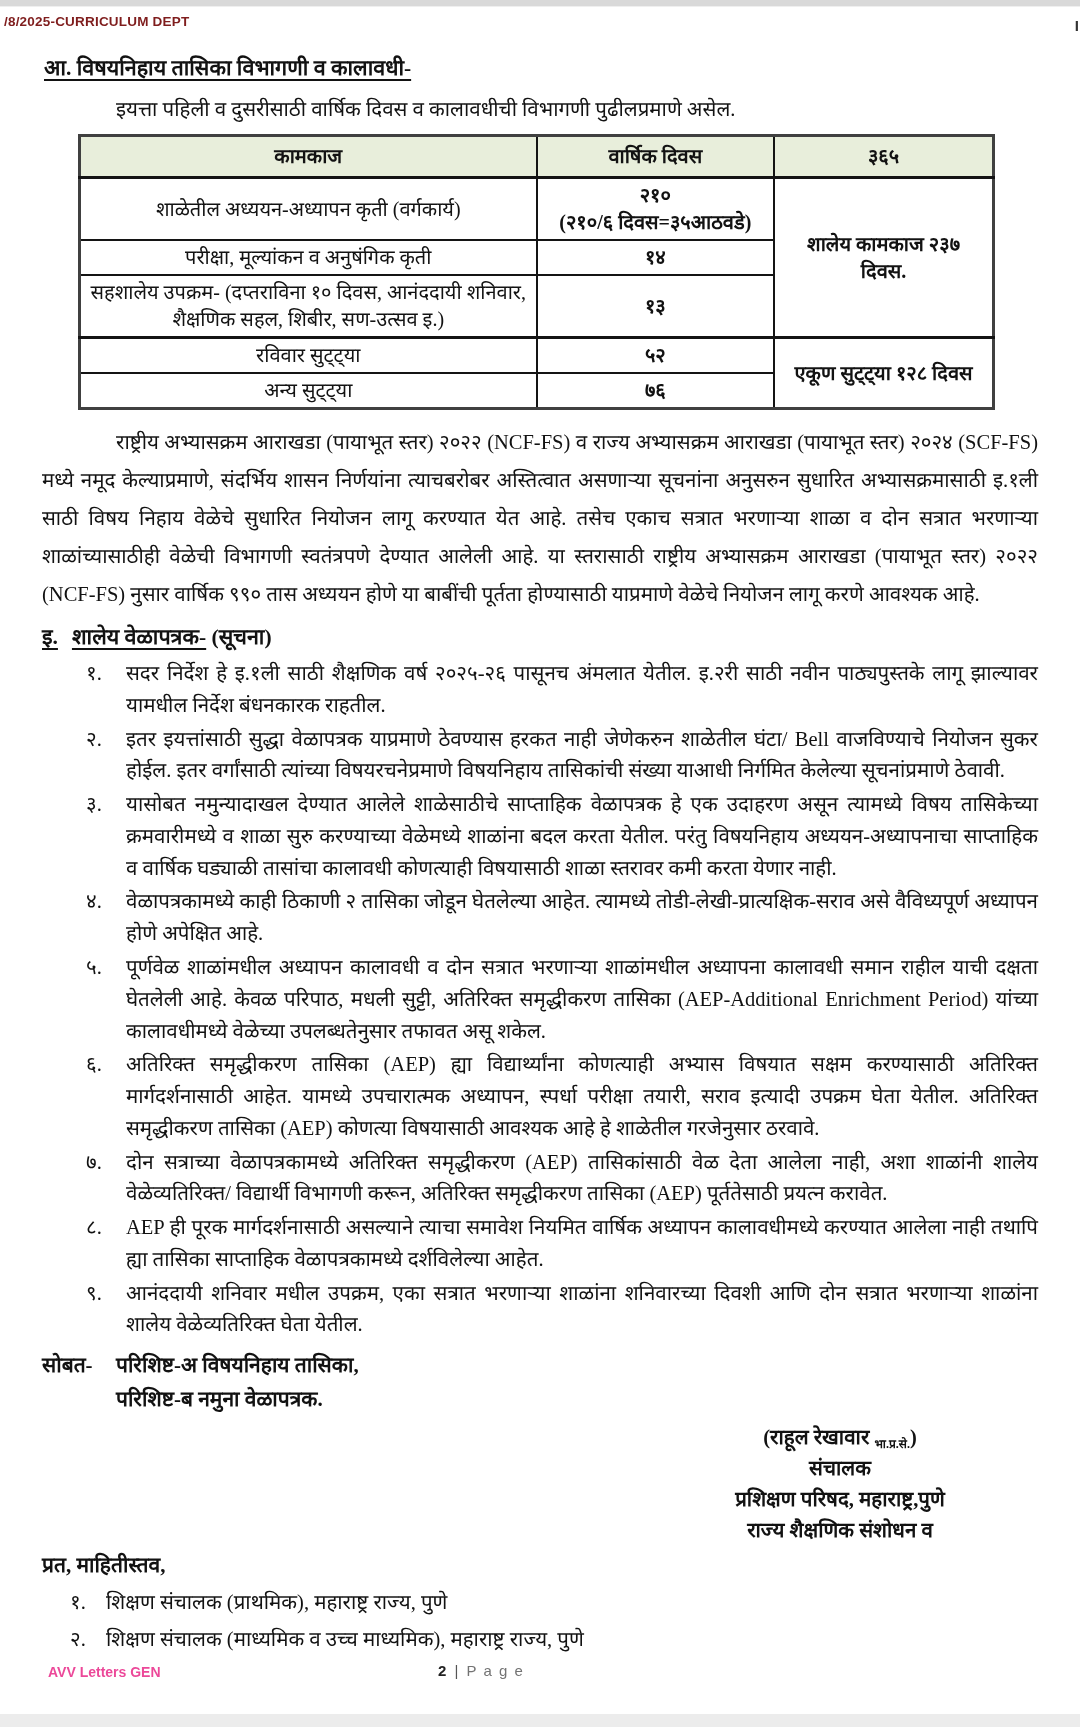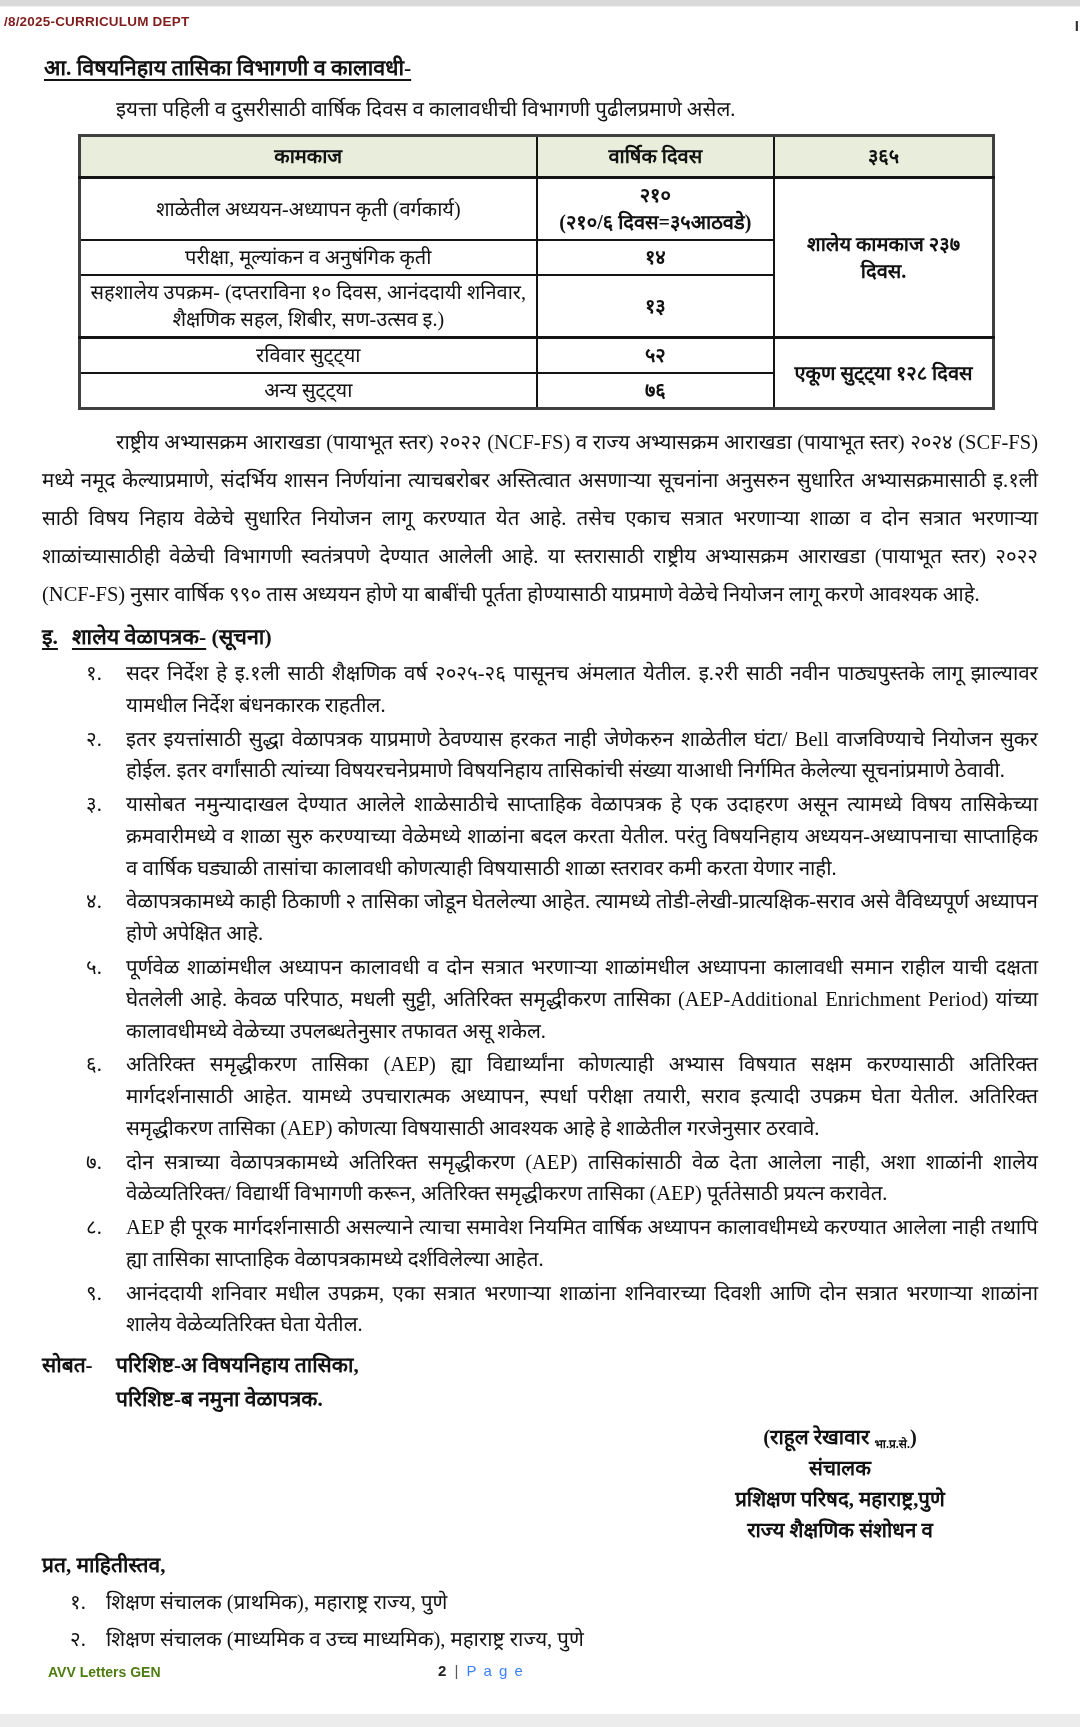--- a/index.html
+++ b/index.html
@@ -88,25 +88,25 @@
 
   .copies { position: absolute; top: 1548px; left: 42px; width: 700px; }
   .copies-heading { font-weight: 700; font-size: 21px; line-height: 1.7; }
   .copies .copy-item { display: flex; font-size: 20.5px; line-height: 1.8; }
   .copies .copy-item .num { width: 36px; flex: 0 0 36px; margin-left: 28px; }
 
   .footer {
     position: absolute; top: 1662px; left: 0; right: 0; height: 24px;
     font-family: "Liberation Sans", sans-serif;
   }
-  .footer-left { position: absolute; left: 48px; top: 2px; font-size: 14px; font-weight: 600; color: #4d7c0f; }
+  .footer-left { position: absolute; left: 48px; top: 2px; font-size: 14px; font-weight: 600; color: #ec4899; }
   .footer-page { position: absolute; left: 438px; top: 0; font-size: 15px; }
   .footer-page .pg-num { font-weight: 700; color: #222; }
   .footer-page .pg-sep { color: #555; padding: 0 4px; }
-  .footer-page .pg-word { color: #3b82f6; letter-spacing: 1.5px; }
+  .footer-page .pg-word { color: #737373; letter-spacing: 1.5px; }
   .bottom-strip { position: absolute; bottom: 0; left: 0; right: 0; height: 13px; background: #ececec; }
 </style>
 </head>
 <body>
 
 <div class="page">
   <div class="top-strip"></div>
   <div class="doc-ref">/8/2025-CURRICULUM DEPT</div>
   <div class="corner-mark">I</div>
 

